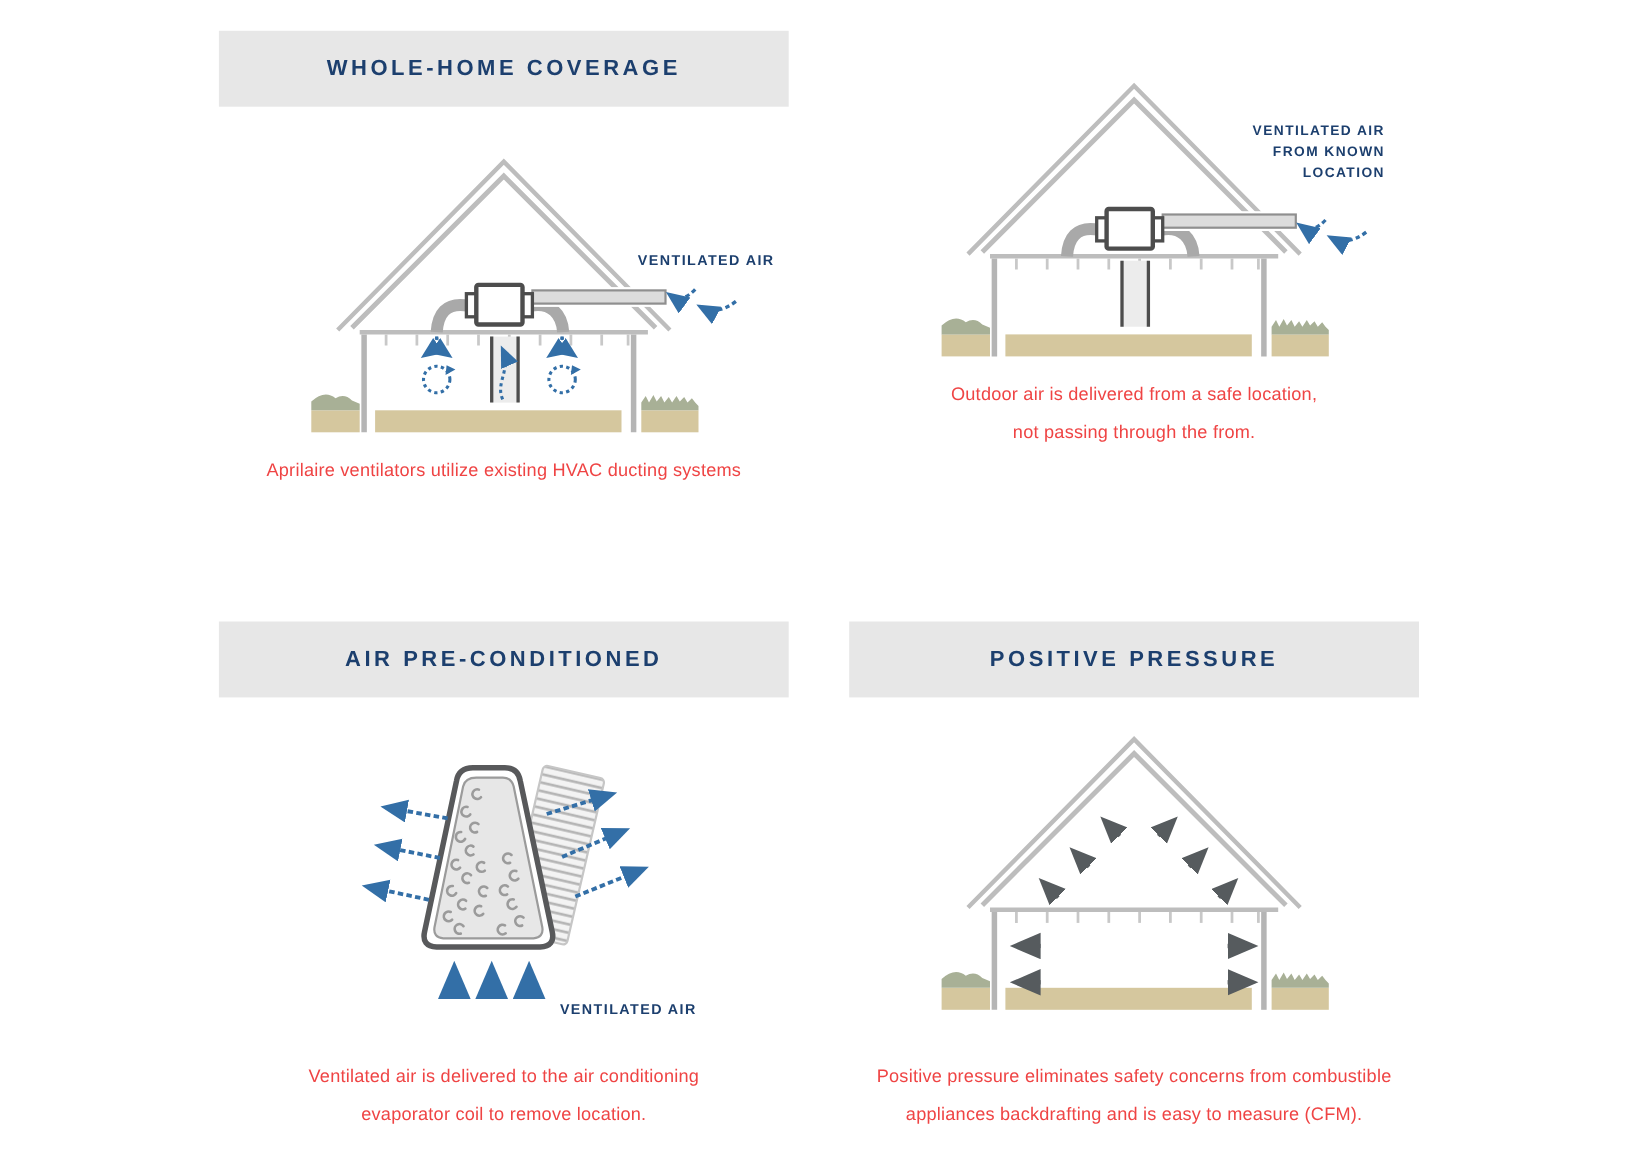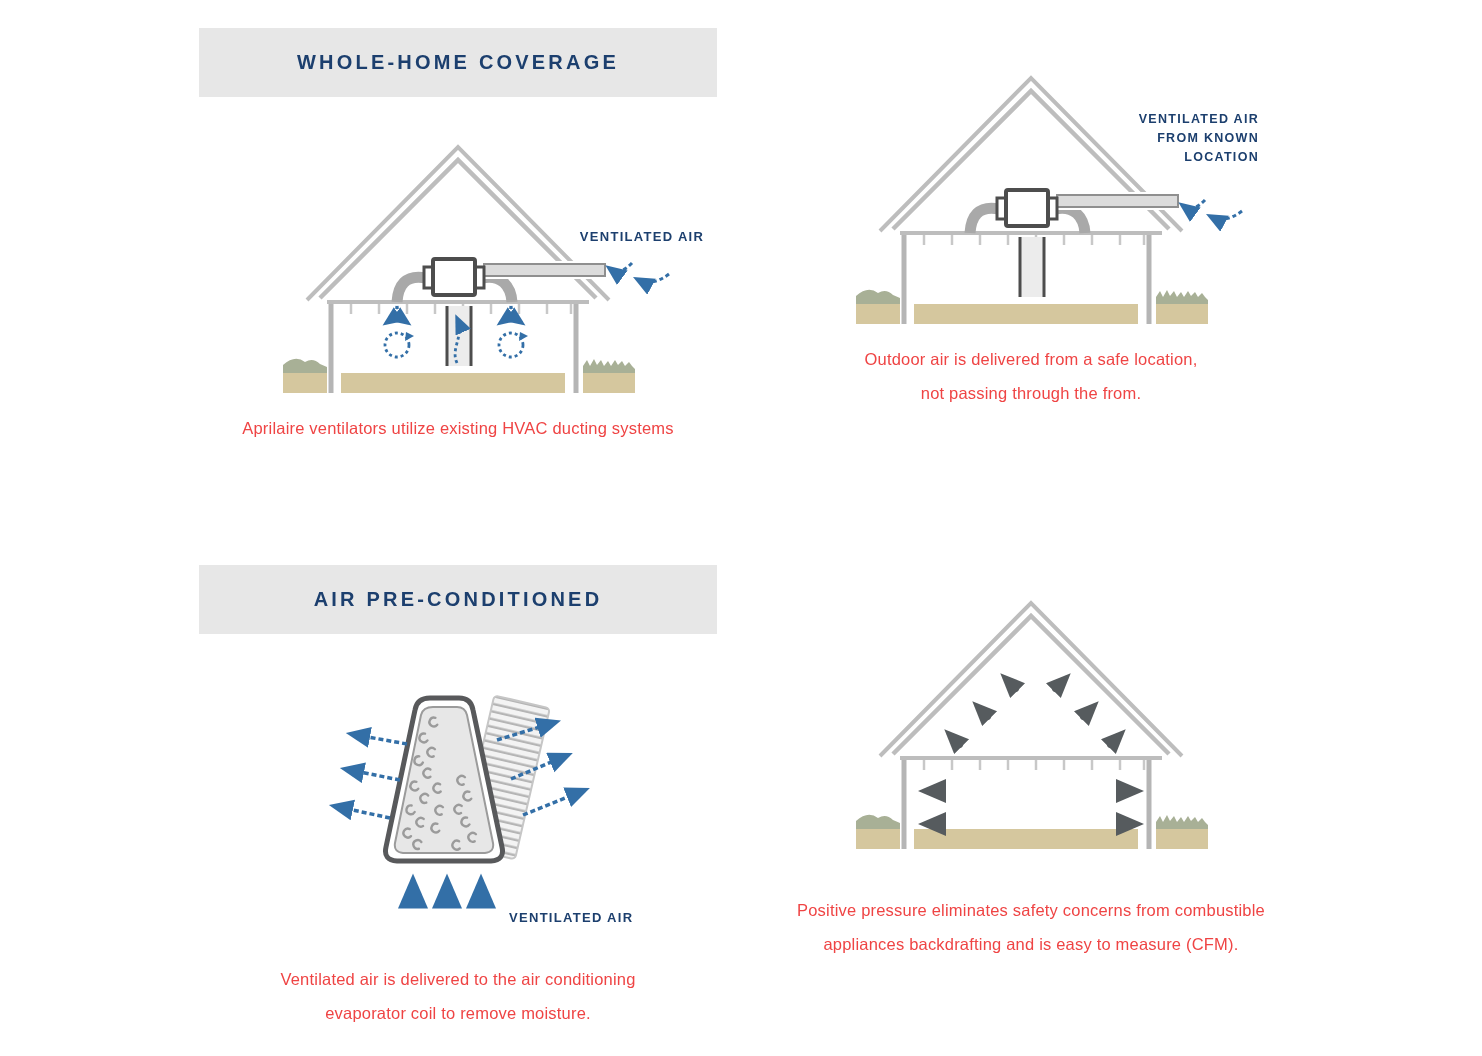--- a/index.html
+++ b/index.html
@@ -178,25 +178,28 @@
         <g stroke="#336fa7" stroke-width="3.5" stroke-dasharray="5 3">
           <line x1="298" y1="80" x2="357" y2="62" marker-end="url(#mblue)"></line>
           <line x1="312" y1="119" x2="369" y2="95" marker-end="url(#mblue)"></line>
           <line x1="324" y1="155" x2="386" y2="130" marker-end="url(#mblue)"></line>
         </g>
         <text x="310" y="262" text-anchor="start" class="svg-label">VENTILATED AIR</text>
       </svg>
     </div>
     <p class="caption">
       <span>Ventilated air is delivered to the air conditioning</span>
-      <span>evaporator coil to remove moisture.</span>
+      <span>evaporator coil to remove location.</span>
     </p>
   </section>
 
   <section class="panel row2" style="left:772px;top:565px;">
+    <header class="panel-header">
+      <h2 class="panel-title">POSITIVE PRESSURE</h2>
+    </header>
     <div class="diagram">
       <svg viewBox="0 0 518 270">
         <use href="#house-base"></use>
         <g stroke="#565b5e" stroke-width="3.5">
           <line x1="190" y1="156" x2="176" y2="142" marker-end="url(#mdark)"></line>
           <line x1="218" y1="128" x2="204" y2="114" marker-end="url(#mdark)"></line>
           <line x1="246" y1="100" x2="232" y2="86" marker-end="url(#mdark)"></line>
           <line x1="281" y1="100" x2="295" y2="86" marker-end="url(#mdark)"></line>
           <line x1="309" y1="128" x2="323" y2="114" marker-end="url(#mdark)"></line>
           <line x1="336" y1="156" x2="350" y2="142" marker-end="url(#mdark)"></line>

